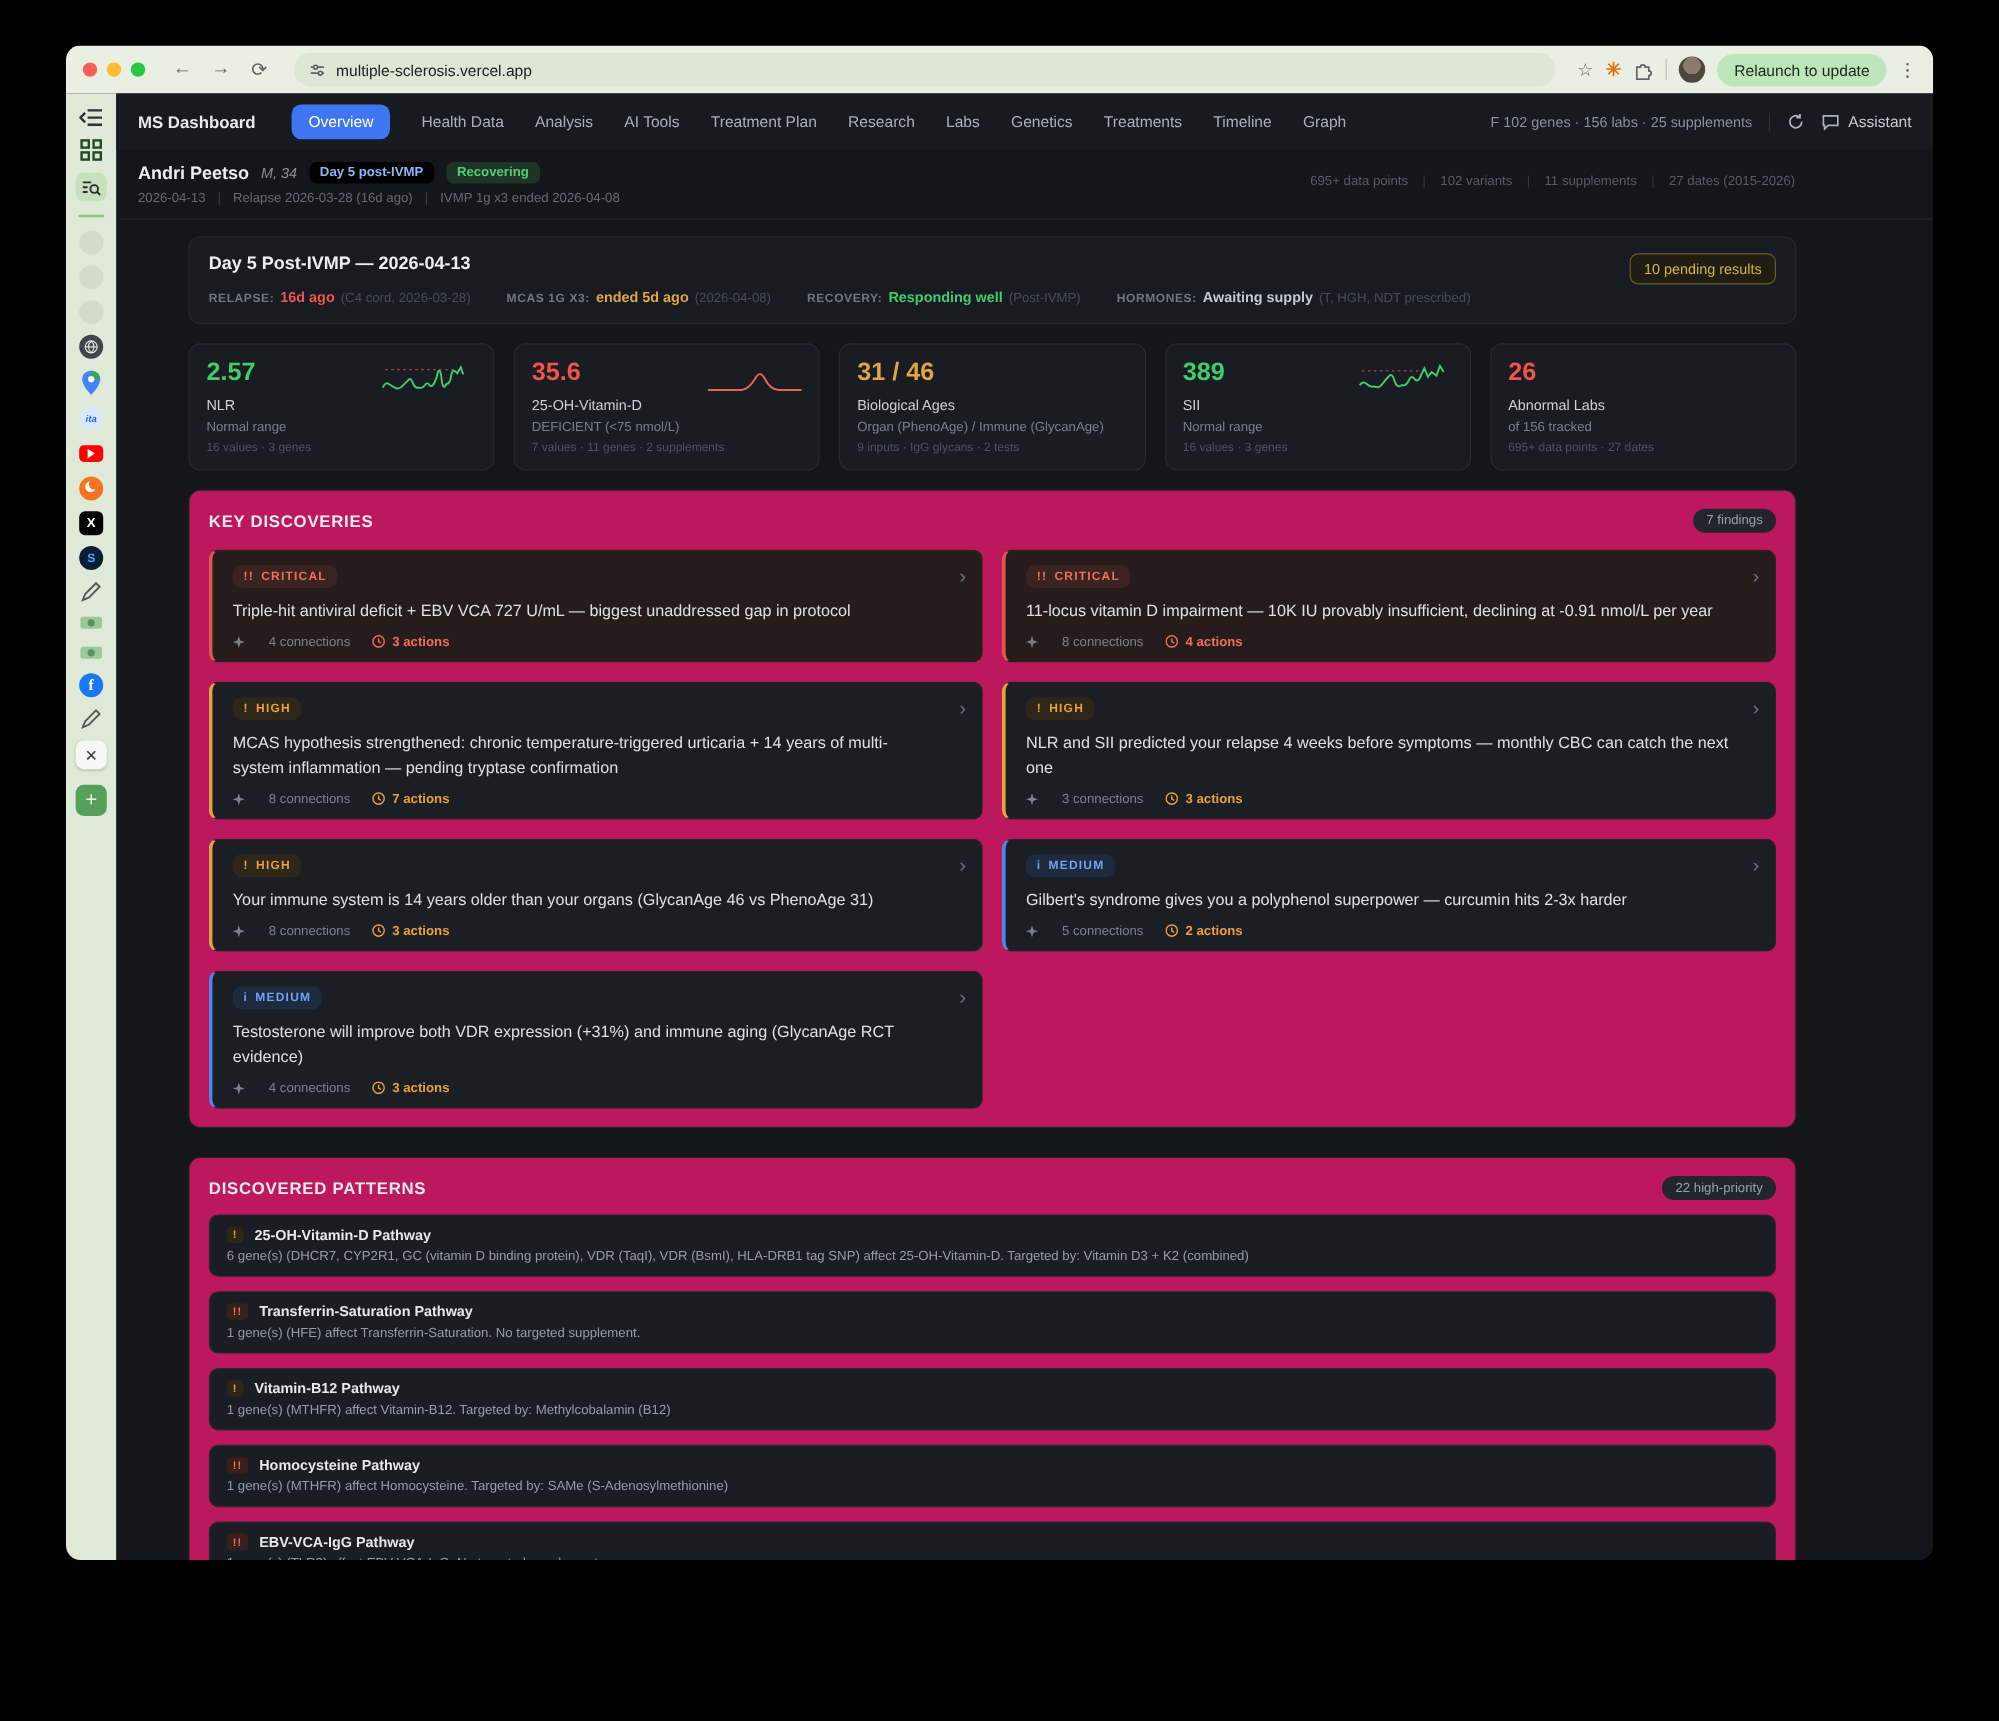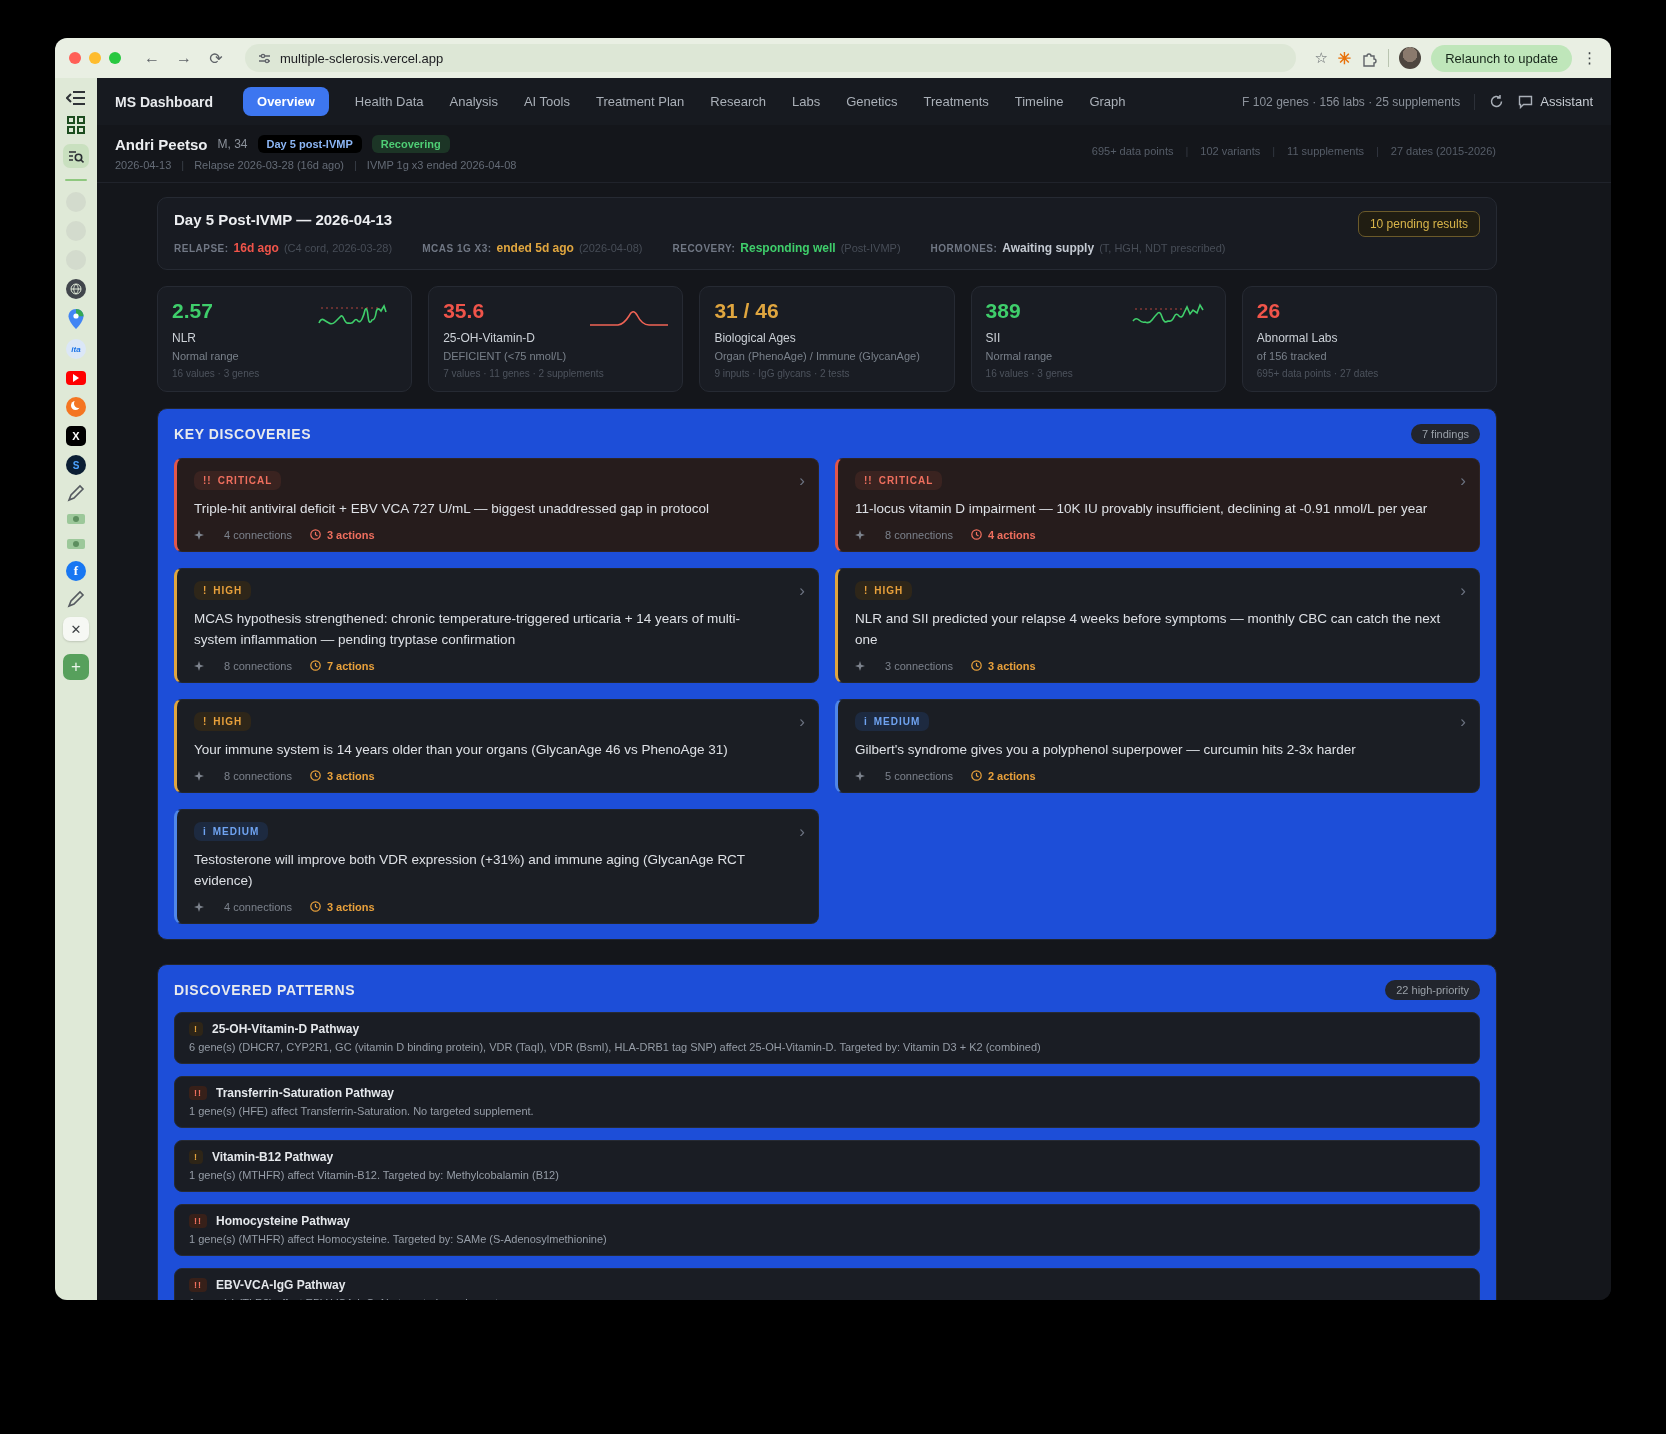--- a/index.html
+++ b/index.html
@@ -40,30 +40,30 @@
   .fb { width:20px; height:20px; border-radius:50%; background:#1877f2; color:#fff; font-size:13px; font-weight:bold; display:flex; align-items:center; justify-content:center; font-family:"Liberation Serif", serif; }
   .rail-close { width:26px; height:24px; border-radius:7px; background:#f6f8f4; color:#3c4043; font-size:13px; display:flex; align-items:center; justify-content:center; box-shadow:0 1px 2px rgba(0,0,0,.15); }
   .rail-plus { width:26px; height:26px; border-radius:7px; background:#57a05c; color:#eaf4ea; font-size:17px; display:flex; align-items:center; justify-content:center; margin-top:4px; }
 
   .content-col { flex:1; display:flex; flex-direction:column; min-width:0; background:#14161b; }
 
   
   .topnav { height:47px; display:flex; align-items:center; padding:0 18px; gap:26px; background:#171a20; flex:0 0 auto; }
   .brand { font-size:14px; font-weight:bold; color:#e8eaed; margin-right:4px; }
   .tab { font-size:13px; color:#aab0b8; white-space:nowrap; }
-  .tab.active { background:#3d76f0; color:#fff; padding:7px 14px; border-radius:8px; font-weight:bold; }
+  .tab.active { background:#3d76f0; color:#fff; padding:7px 14px; border-radius:8px; font-weight:normal; }
   .topnav-right { margin-left:auto; display:flex; align-items:center; gap:14px; color:#8b919a; font-size:12px; white-space:nowrap; }
   .vsep { width:1px; height:16px; background:#2c3038; }
   .assist { display:flex; align-items:center; gap:7px; color:#c6cbd2; font-size:13px; }
 
   
   .patientbar { padding:10px 18px 11px; border-bottom:1px solid #20232b; position:relative; flex:0 0 auto; }
   .p-line1 { display:flex; align-items:center; gap:10px; }
   .p-name { font-size:15px; font-weight:bold; color:#eceef1; }
-  .p-sexage { font-size:12px; color:#8b919a; }
+  .p-sexage { font-size:12px; color:#8b919a;font-style:italic; }
   .pill { font-size:11px; padding:3px 9px; border-radius:6px; font-weight:bold; white-space:nowrap; }
   .pill.phase { background:#000000; color:#8cb6f5; }
   .pill.status { background:#1c3526; color:#4fce75; }
   .p-line2 { margin-top:6px; font-size:11px; color:#646b76; display:flex; gap:10px; align-items:center; }
   .p-line2 .sep { color:#3a3f48; }
   .p-meta { position:absolute; right:115px; top:20px; font-size:11px; color:#565d68; display:flex; gap:12px; align-items:center; }
   .p-meta .sep { color:#343943; }
 
   
   .main { flex:1; overflow:hidden; padding:14px 0 0 16px; }
@@ -79,21 +79,21 @@
   .c-red { color:#f0544a; } .c-amber { color:#e0a63f; } .c-green { color:#3fce6b; } .c-light { color:#c3c9d1; }
 
   .statrow { display:grid; grid-template-columns:repeat(5,1fr); gap:16px; margin-top:16px; }
   .stat { background:#191c23; border:1px solid #262a33; border-radius:10px; padding:12px 14px; position:relative; min-height:100px; }
   .stat-val { font-size:21px; font-weight:bold; }
   .stat-label { margin-top:8px; font-size:12px; color:#ccd1d7; }
   .stat-status { margin-top:5px; font-size:11px; color:#79808a; }
   .stat-meta { margin-top:6px; font-size:10px; color:#4d535d; }
   .spark { position:absolute; right:12px; top:12px; }
 
-  .panel { margin-top:16px; background:#1d4ed8; border:1px solid #22252d; border-radius:10px; padding:15px 16px; }
+  .panel { margin-top:16px; background:#be185d; border:1px solid #22252d; border-radius:10px; padding:15px 16px; }
   .panel-head { display:flex; align-items:center; justify-content:space-between; }
   .panel-title { font-size:14px; font-weight:bold; letter-spacing:.6px; color:#e8eaed; }
   .panel-badge { background:#22252d; color:#9aa0a8; font-size:11px; padding:4px 11px; border-radius:999px; }
 
   .disc-grid { margin-top:14px; display:grid; grid-template-columns:1fr 1fr; column-gap:16px; row-gap:16px; }
   .disc { border-radius:8px; padding:12px 36px 10px 17px; position:relative; border:1px solid rgba(255,255,255,.04); display:flex; flex-direction:column; }
   .disc.critical { background:#261c1c; border-left:3px solid #e2574b; }
   .disc.high { background:#1b1e24; border-left:3px solid #e0a63f; }
   .disc.medium { background:#1b1e24; border-left:3px solid #4f86e8; }
   .sev { display:inline-flex; align-self:flex-start; gap:6px; align-items:center; font-size:10px; font-weight:bold; letter-spacing:1px; padding:4px 9px; border-radius:7px; }

